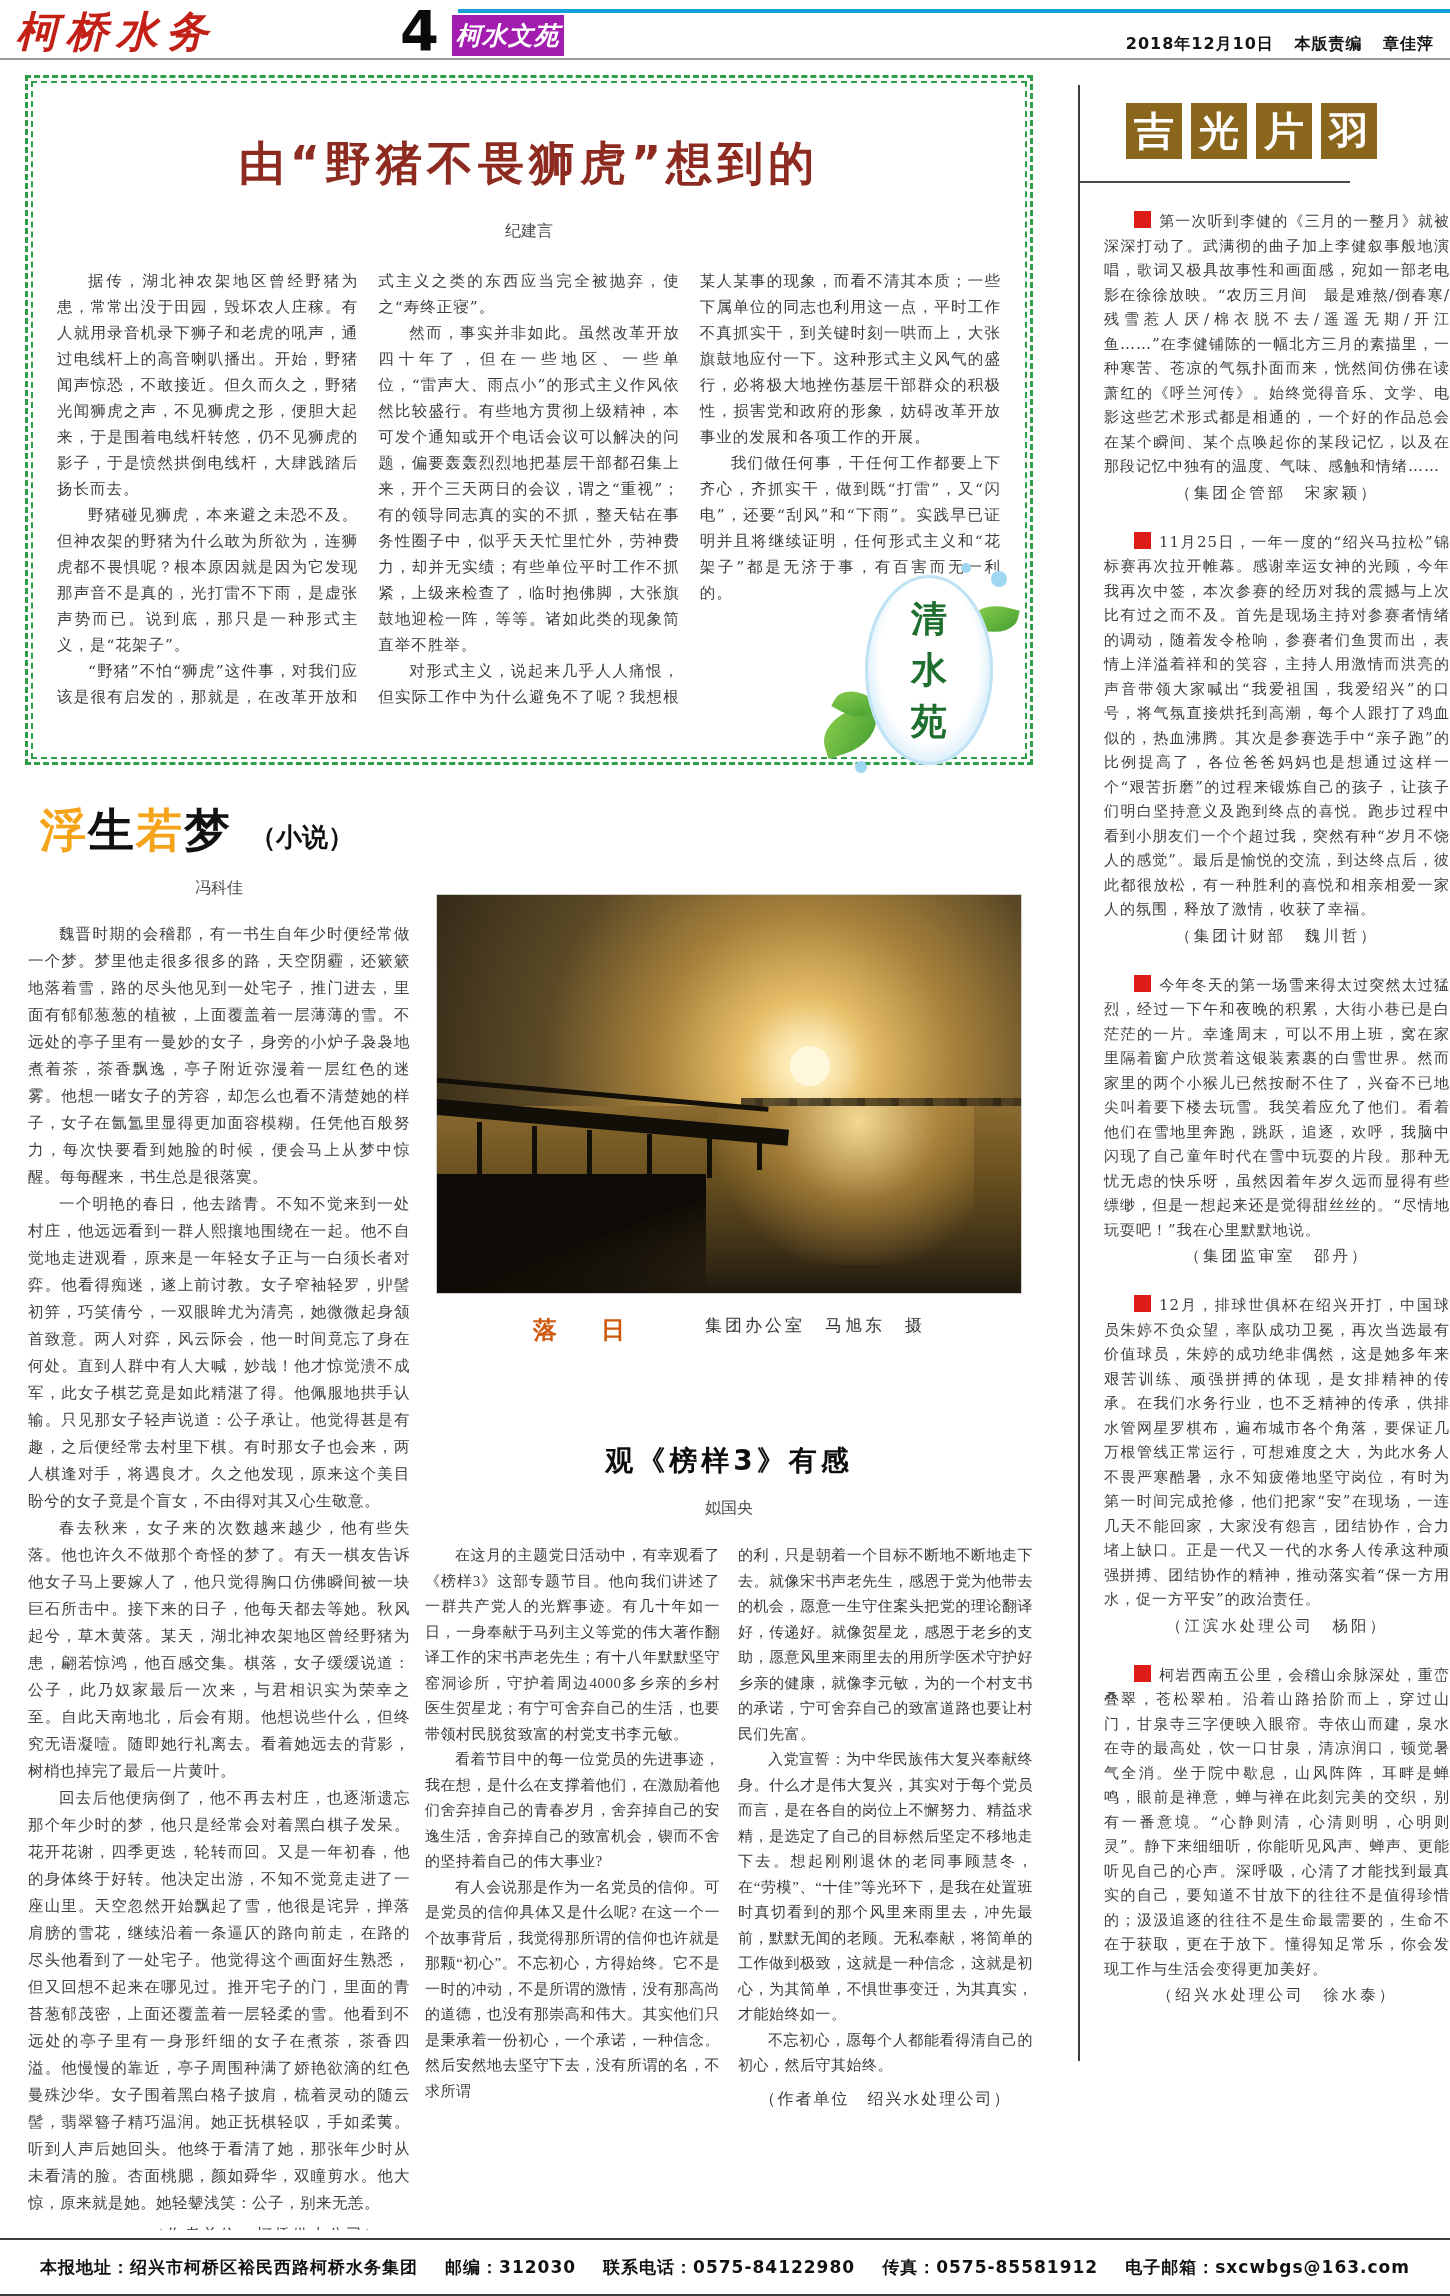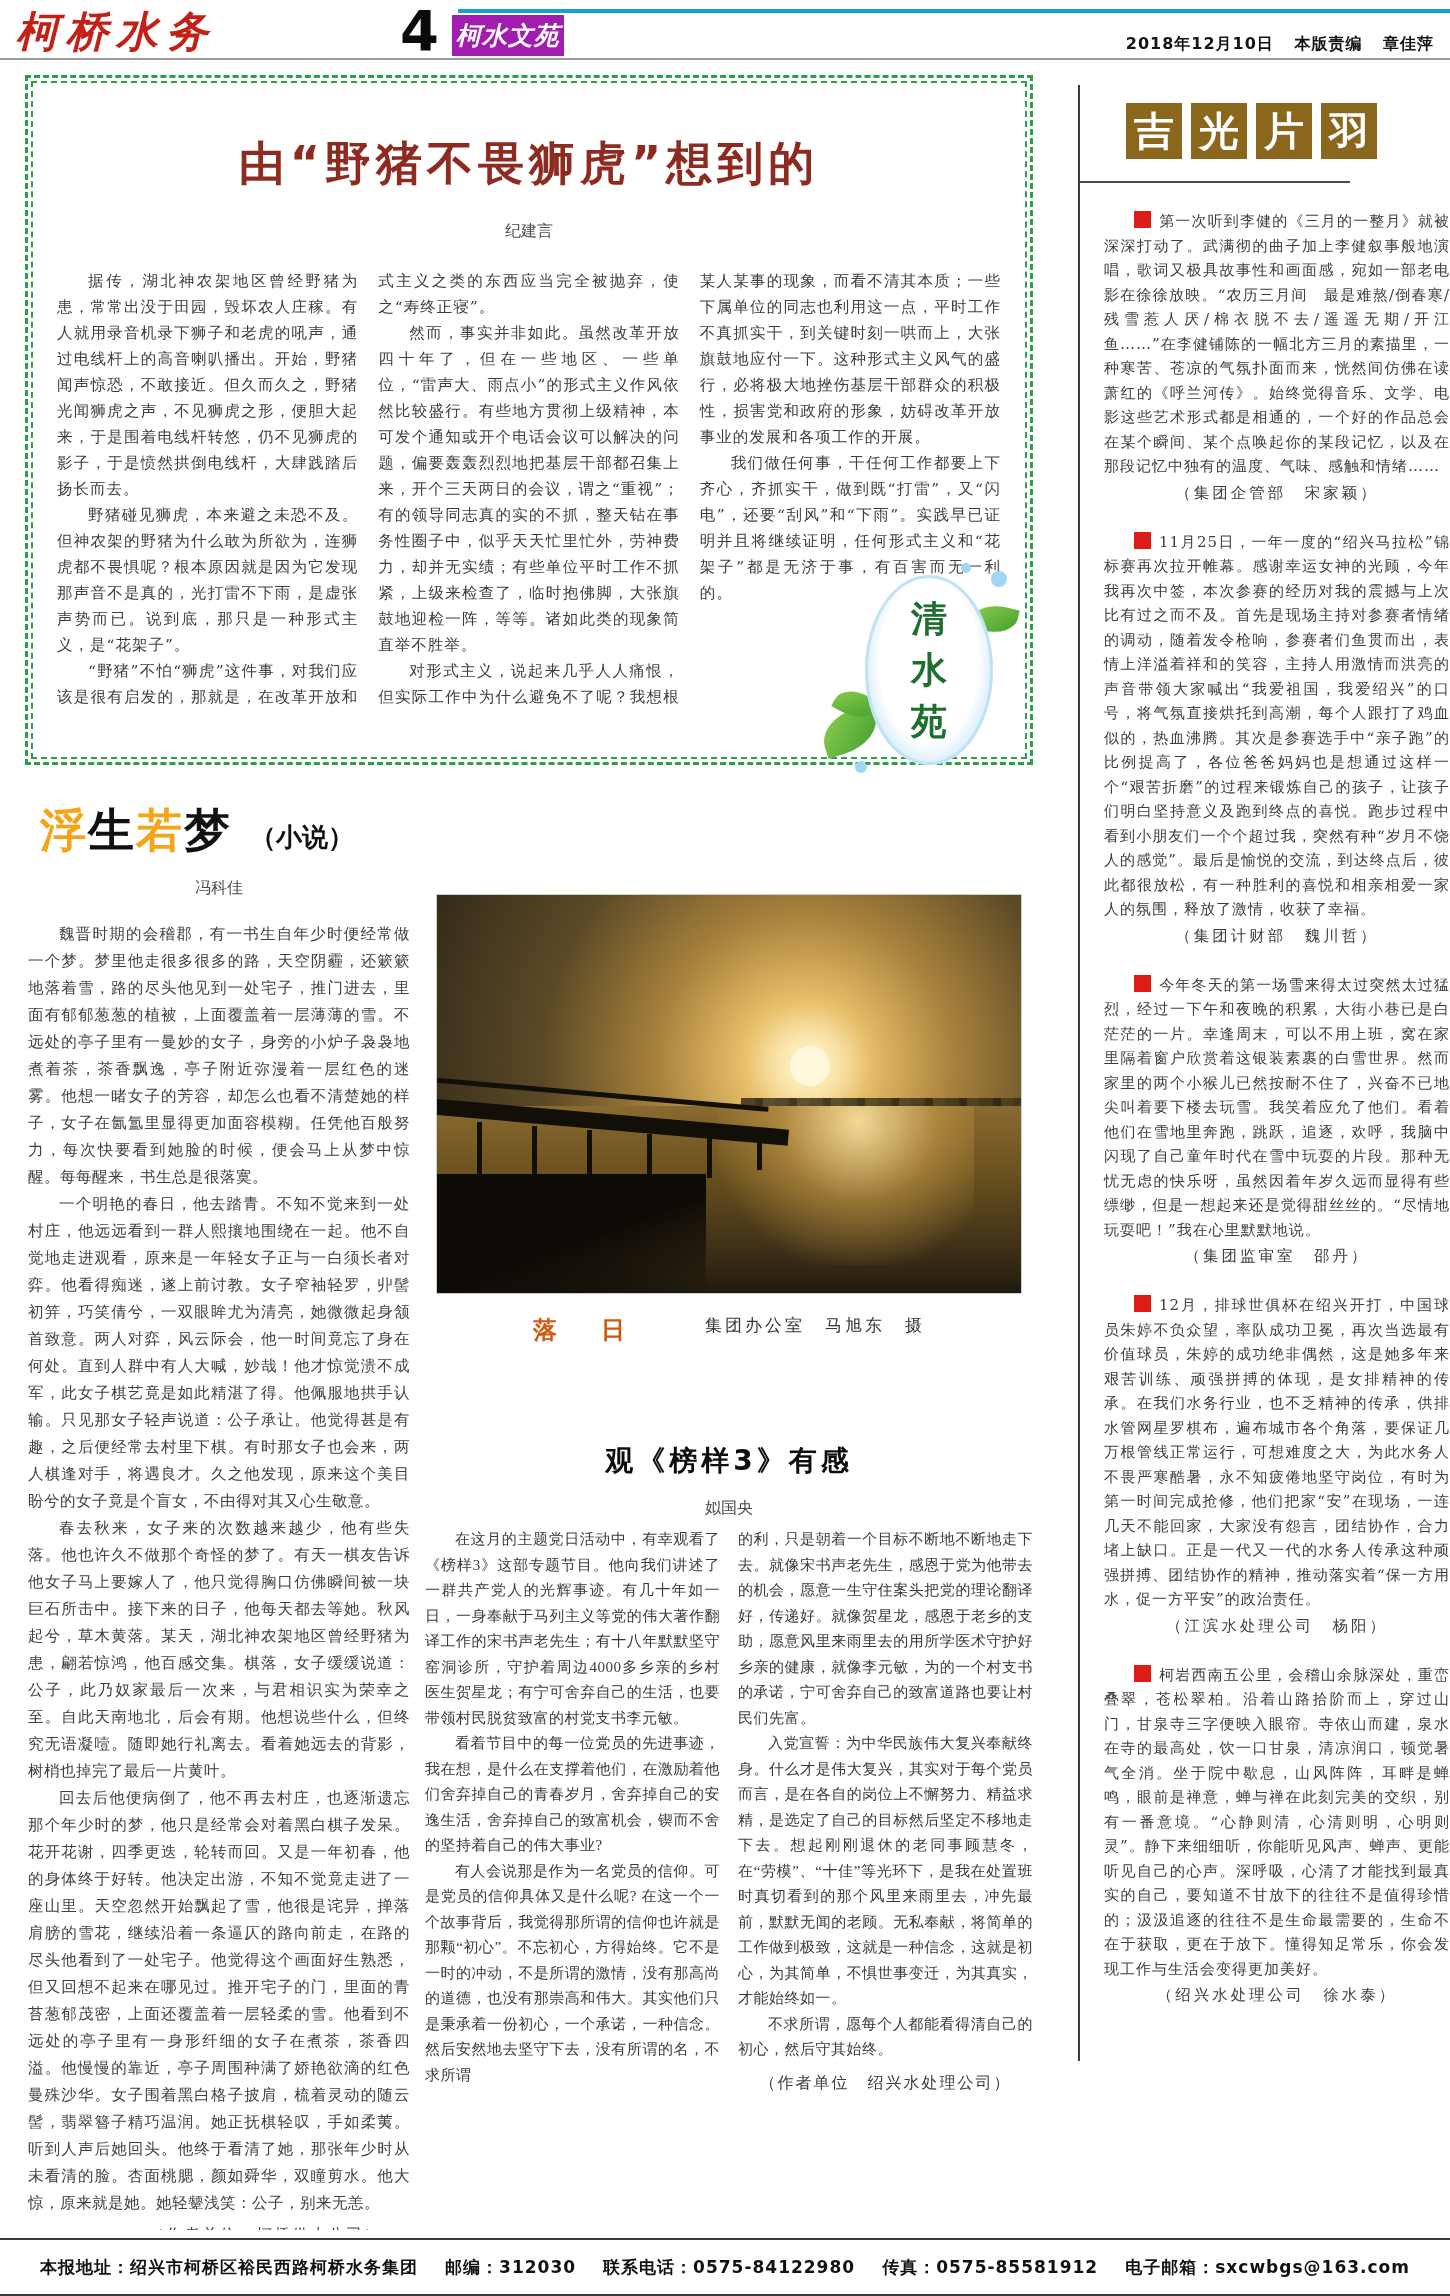--- a/index.html
+++ b/index.html
@@ -68,21 +68,21 @@
   .pier-rail { position:absolute; left:-8px; top:49.5%; width:340px; height:5px; background:#120e08; transform:rotate(5deg); }
   .pier-leg { position:absolute; width:5px; background:#120e08; }
   .fg-mass { position:absolute; left:0; bottom:0; width:46%; height:30%;
       background:linear-gradient(160deg, #0e0b06 55%, rgba(14,11,6,0.6) 80%, rgba(14,11,6,0) 100%); }
   .photo-caption { display:flex; justify-content:center; align-items:flex-start; gap:70px; margin-top:20px; }
   .cap-title { font-size:24px; font-weight:bold; color:#cf5a0e; letter-spacing:10px; font-family:"DejaVu Sans", sans-serif; }
   .cap-credit { font-family:"DejaVu Serif", serif; font-size:17px; color:#333; letter-spacing:3px; }
 
   .essay-title { margin-top:96px; text-align:center; font-size:28px; font-weight:bold; color:#0d0d0d; letter-spacing:4px; font-family:"DejaVu Sans", sans-serif; }
   .essay-byline { margin-top:18px; }
-  .essay-cols { display:flex; gap:18px; margin-top:8px; }
+  .essay-cols { display:flex; gap:18px; margin-top:24px; }
   .essay-cols .col { flex:1; }
   .song { font-family:"Liberation Serif", serif; font-size:15px; line-height:25.5px; color:#3a3a3a; text-align:justify; letter-spacing:0.5px; }
   .essay-attr { text-align:center; padding-right:0; margin-top:10px; }
 
   
   .rightcol { position:absolute; left:1078px; top:85px; width:372px; height:1976px; border-left:2px solid #3c3c3c; padding-left:24px; overflow:hidden; }
   .rc-header { display:flex; gap:9px; margin-top:18px; margin-left:22px; }
   .rc-header .hbox { width:56px; height:56px; background:#8a671c; color:#fff; font-weight:bold; font-size:40px; text-align:center; line-height:56px; font-family:"DejaVu Sans", sans-serif; }
   .rc-rule { position:relative; left:-54px; width:300px; height:2px; background:#4a4a4a; margin-top:22px; }
   .rc-item { margin-top:26px; }
@@ -187,21 +187,21 @@
     <div class="byline essay-byline">姒国央</div>
     <div class="essay-cols">
       <div class="col">
         <p class="song ind">在这月的主题党日活动中，有幸观看了《榜样3》这部专题节目。他向我们讲述了一群共产党人的光辉事迹。有几十年如一日，一身奉献于马列主义等党的伟大著作翻译工作的宋书声老先生；有十八年默默坚守窑洞诊所，守护着周边4000多乡亲的乡村医生贺星龙；有宁可舍弃自己的生活，也要带领村民脱贫致富的村党支书李元敏。</p>
         <p class="song ind">看着节目中的每一位党员的先进事迹，我在想，是什么在支撑着他们，在激励着他们舍弃掉自己的青春岁月，舍弃掉自己的安逸生活，舍弃掉自己的致富机会，锲而不舍的坚持着自己的伟大事业?</p>
         <p class="song ind">有人会说那是作为一名党员的信仰。可是党员的信仰具体又是什么呢? 在这一个一个故事背后，我觉得那所谓的信仰也许就是那颗“初心”。不忘初心，方得始终。它不是一时的冲动，不是所谓的激情，没有那高尚的道德，也没有那崇高和伟大。其实他们只是秉承着一份初心，一个承诺，一种信念。然后安然地去坚守下去，没有所谓的名，不求所谓</p>
       </div>
       <div class="col">
         <p class="song cont">的利，只是朝着一个目标不断地不断地走下去。就像宋书声老先生，感恩于党为他带去的机会，愿意一生守住案头把党的理论翻译好，传递好。就像贺星龙，感恩于老乡的支助，愿意风里来雨里去的用所学医术守护好乡亲的健康，就像李元敏，为的一个村支书的承诺，宁可舍弃自己的致富道路也要让村民们先富。</p>
         <p class="song ind">入党宣誓：为中华民族伟大复兴奉献终身。什么才是伟大复兴，其实对于每个党员而言，是在各自的岗位上不懈努力、精益求精，是选定了自己的目标然后坚定不移地走下去。想起刚刚退休的老同事顾慧冬，在“劳模”、“十佳”等光环下，是我在处置班时真切看到的那个风里来雨里去，冲先最前，默默无闻的老顾。无私奉献，将简单的工作做到极致，这就是一种信念，这就是初心，为其简单，不惧世事变迁，为其真实，才能始终如一。</p>
-        <p class="song ind">不求所谓，愿每个人都能看得清自己的初心，然后守其始终。</p>
+        <p class="song ind">不忘初心，愿每个人都能看得清自己的初心，然后守其始终。</p>
         <div class="attribution essay-attr">（作者单位　绍兴水处理公司）</div>
       </div>
     </div>
   </div>
 
   <div class="rightcol">
     <div class="rc-header">
       <span class="hbox">吉</span>
       <span class="hbox">光</span>
       <span class="hbox">片</span>

